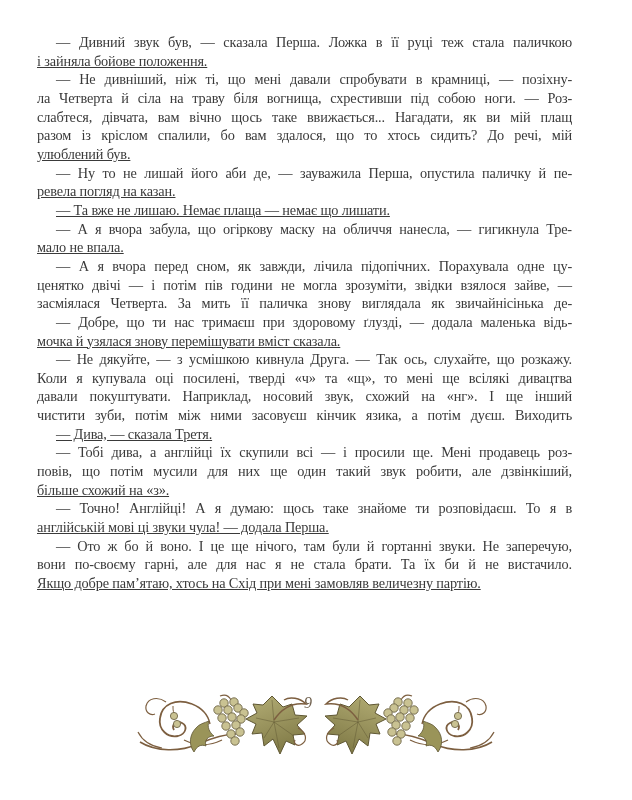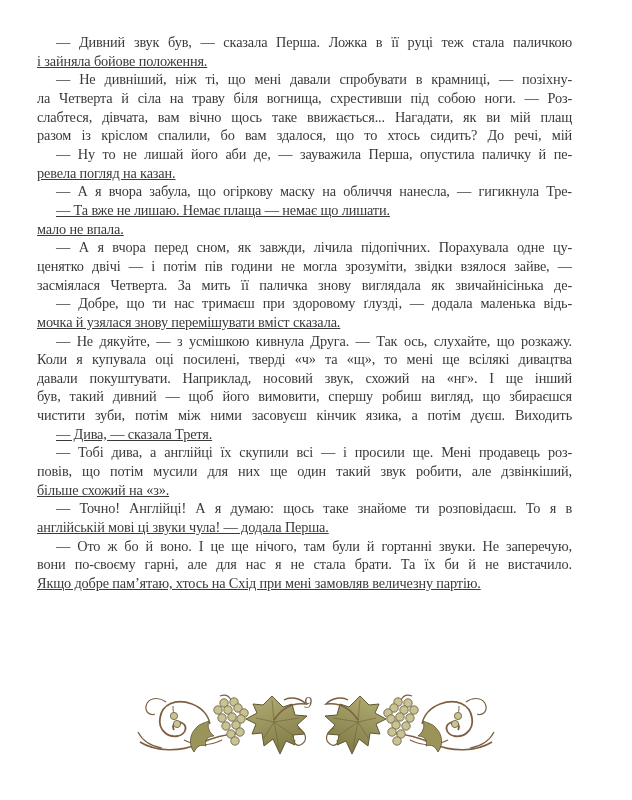--- a/index.html
+++ b/index.html
@@ -56,34 +56,34 @@
 
 <div class="page">
 
   <div class="text-block">
       <div class="line first">— Дивний звук був, — сказала Перша. Ложка в її руці теж стала паличкою</div>
       <div class="line last">і зайняла бойове положення.</div>
       <div class="line first">— Не дивніший, ніж ті, що мені давали спробувати в крамниці, — позіхну-</div>
       <div class="line">ла Четверта й сіла на траву біля вогнища, схрестивши під собою ноги. — Роз-</div>
       <div class="line">слабтеся, дівчата, вам вічно щось таке ввижається... Нагадати, як ви мій плащ</div>
       <div class="line">разом із кріслом спалили, бо вам здалося, що то хтось сидить? До речі, мій</div>
+      <div class="line last">улюблений був.</div>
       <div class="line first">— Ну то не лишай його аби де, — зауважила Перша, опустила паличку й пе-</div>
       <div class="line last">ревела погляд на казан.</div>
+      <div class="line first last">— Та вже не лишаю. Немає плаща — немає що лишати.</div>
       <div class="line first">— А я вчора забула, що огіркову маску на обличчя нанесла, — гигикнула Тре-</div>
-      <div class="line first last">— Та вже не лишаю. Немає плаща — немає що лишати.</div>
       <div class="line last">мало не впала.</div>
       <div class="line first">— А я вчора перед сном, як завжди, лічила підопічних. Порахувала одне цу-</div>
       <div class="line">ценятко двічі — і потім пів години не могла зрозуміти, звідки взялося зайве, —</div>
       <div class="line">засміялася Четверта. За мить її паличка знову виглядала як звичайнісінька де-</div>
       <div class="line first">— Добре, що ти нас тримаєш при здоровому ґлузді, — додала маленька відь-</div>
       <div class="line last">мочка й узялася знову перемішувати вміст сказала.</div>
       <div class="line first">— Не дякуйте, — з усмішкою кивнула Друга. — Так ось, слухайте, що розкажу.</div>
       <div class="line">Коли я купувала оці посилені, тверді «ч» та «щ», то мені ще всілякі дивацтва</div>
       <div class="line">давали покуштувати. Наприклад, носовий звук, схожий на «нг». І ще інший</div>
-      <div class="line">був, такий дивний — щоб його вимовити, спершу робиш вигляд, що збираєшся</div>
       <div class="line">чистити зуби, потім між ними засовуєш кінчик язика, а потім дуєш. Виходить</div>
       <div class="line first last">— Дива, — сказала Третя.</div>
       <div class="line first">— Тобі дива, а англійці їх скупили всі — і просили ще. Мені продавець роз-</div>
       <div class="line">повів, що потім мусили для них ще один такий звук робити, але дзвінкіший,</div>
       <div class="line last">більше схожий на «з».</div>
       <div class="line first">— Точно! Англійці! А я думаю: щось таке знайоме ти розповідаєш. То я в</div>
       <div class="line last">англійській мові ці звуки чула! — додала Перша.</div>
       <div class="line first">— Ото ж бо й воно. І це ще нічого, там були й гортанні звуки. Не заперечую,</div>
       <div class="line">вони по-своєму гарні, але для нас я не стала брати. Та їх би й не вистачило.</div>
       <div class="line last">Якщо добре пам’ятаю, хтось на Схід при мені замовляв величезну партію.</div>

